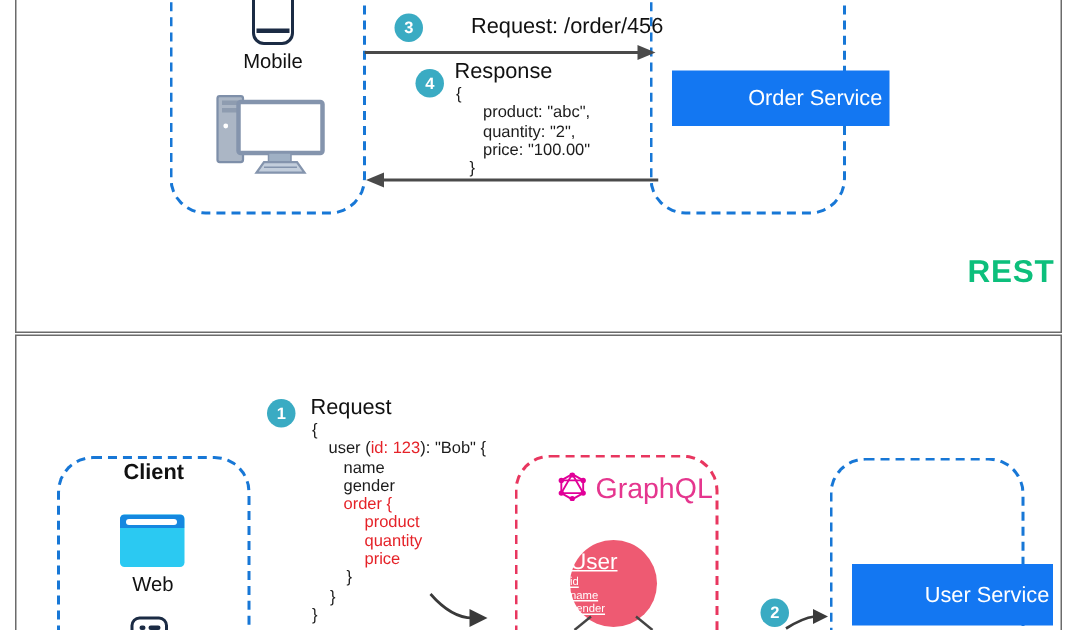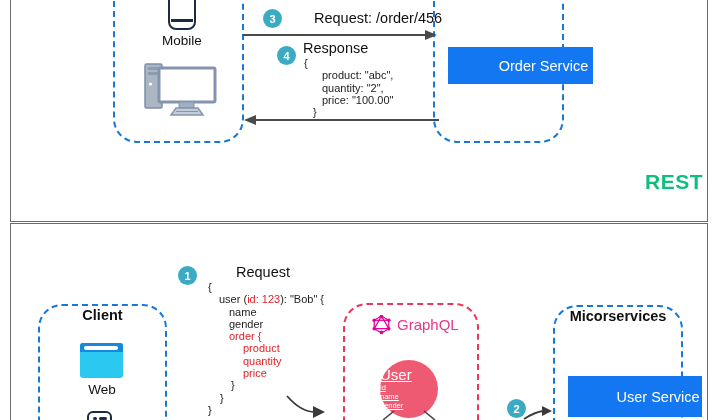--- a/index.html
+++ b/index.html
@@ -29,21 +29,21 @@
   .webicon-stripe{position:absolute;left:4px;top:3px;width:34px;height:3.5px;background:#fff;border-radius:2px;}
   .cardicon{position:absolute;left:87px;top:411px;width:25px;height:16px;border:2.2px solid var(--c-icon_navy);
             border-radius:6px;box-sizing:border-box;}
   .cardicon-dot{position:absolute;left:4px;top:3.5px;width:3.5px;height:3.5px;border-radius:50%;background:var(--c-icon_navy);}
   .cardicon-dash{position:absolute;left:9.5px;top:4px;width:8px;height:3px;border-radius:1.5px;background:var(--c-icon_navy);}
   .user-circle{position:absolute;left:380px;top:360px;width:58px;height:58px;border-radius:50%;
                background:var(--c-user_pink);color:#fff;text-align:left;box-sizing:border-box;padding-top:6px;text-decoration:underline;}
   .user-circle .uc-title{font-size:15px;line-height:17px;}
   .user-circle .uc-field{font-size:7.5px;line-height:9px;}
   .rest-green{color:var(--c-rest_green);font-size:21px;font-weight:bold;letter-spacing:0.5px;}
-  .gql-pink{color:var(--c-gql_pink);font-size:15px;}
+  .gql-pink{color:var(--c-gql_pink);font-size:19px;}
 </style>
 </head>
 <body>
 
 <div id="screen">
 
   <div class="panel" style="left:10px;top:-14px;width:698px;height:236px;"></div>
   <div class="panel" style="left:10px;top:222.5px;width:698px;height:210px;"></div>
 
   <div class="dashed-blue" style="left:113px;top:-42px;width:131px;height:185px;"></div>
@@ -100,21 +100,21 @@
     <div class="webicon-stripe"></div>
   </div>
   <div class="lbl ctr" style="left:60px;top:382px;width:84px;font-size:13.5px;">Web</div>
 
   <div class="cardicon">
     <div class="cardicon-dot"></div>
     <div class="cardicon-dash"></div>
   </div>
 
   <div class="badge" style="left:178px;top:266px;">1</div>
-  <div class="lbl head14" style="left:207px;top:264px;margin-left:29px;">Request</div>
+  <div class="lbl head14" style="left:207px;top:264px;">Request</div>
   <div class="code" style="left:207px;top:281px;">
       <div class="code-line" style="padding-left: 1px;"><span class="code-dark">{</span></div>
       <div class="code-line" style="padding-left: 12px;"><span class="code-dark">user (</span><span class="code-red">id: 123</span><span class="code-dark">): "Bob" {</span></div>
       <div class="code-line" style="padding-left: 22px;"><span class="code-dark">name</span></div>
       <div class="code-line" style="padding-left: 22px;"><span class="code-dark">gender</span></div>
       <div class="code-line" style="padding-left: 22px;"><span class="code-red">order {</span></div>
       <div class="code-line" style="padding-left: 36px;"><span class="code-red">product</span></div>
       <div class="code-line" style="padding-left: 36px;"><span class="code-red">quantity</span></div>
       <div class="code-line" style="padding-left: 36px;"><span class="code-red">price</span></div>
       <div class="code-line" style="padding-left: 24px;"><span class="code-dark">}</span></div>
@@ -158,16 +158,15 @@
     <line x1="50" y1="2" x2="61" y2="11" stroke="#444" stroke-width="1.6"></line>
   </svg>
 
   <div class="badge" style="left:507px;top:399px;">2</div>
   <svg class="abs" style="left:522px;top:402px;" width="32" height="18">
     <path d="M2,17 Q13,10 21,9" fill="none" stroke="#3a3a3a" stroke-width="1.8"></path>
     <polygon points="20,4 30,9 20,14" fill="#3a3a3a"></polygon>
   </svg>
 
   <div class="dashed-blue" style="left:553px;top:305px;width:130px;height:160px;"></div>
-  <div class="lbl ctr bold" style="left:553px;top:308px;width:130px;font-size:14.5px;">Micorservices</div>
   <div class="btn-blue" style="left:568px;top:376px;width:88px;height:41px;">User Service</div>
 
 </div>
 
 </body></html>

